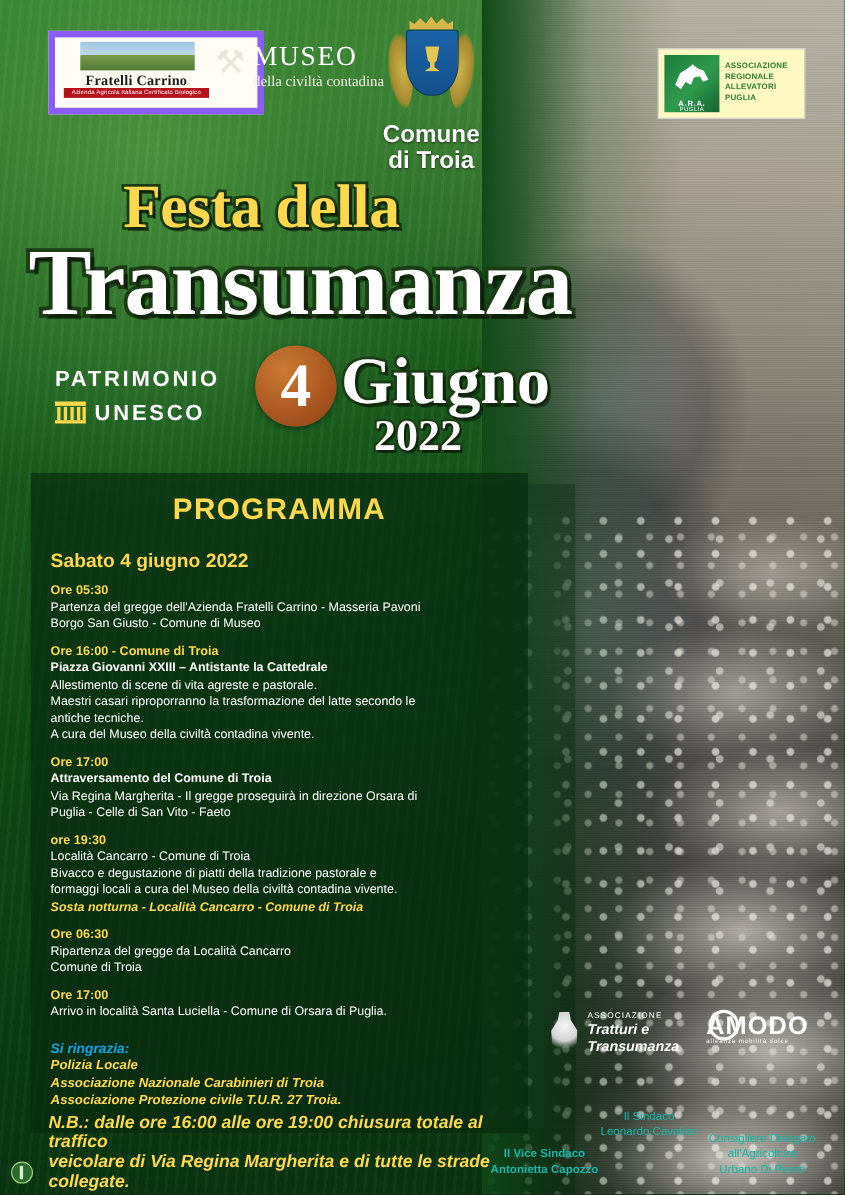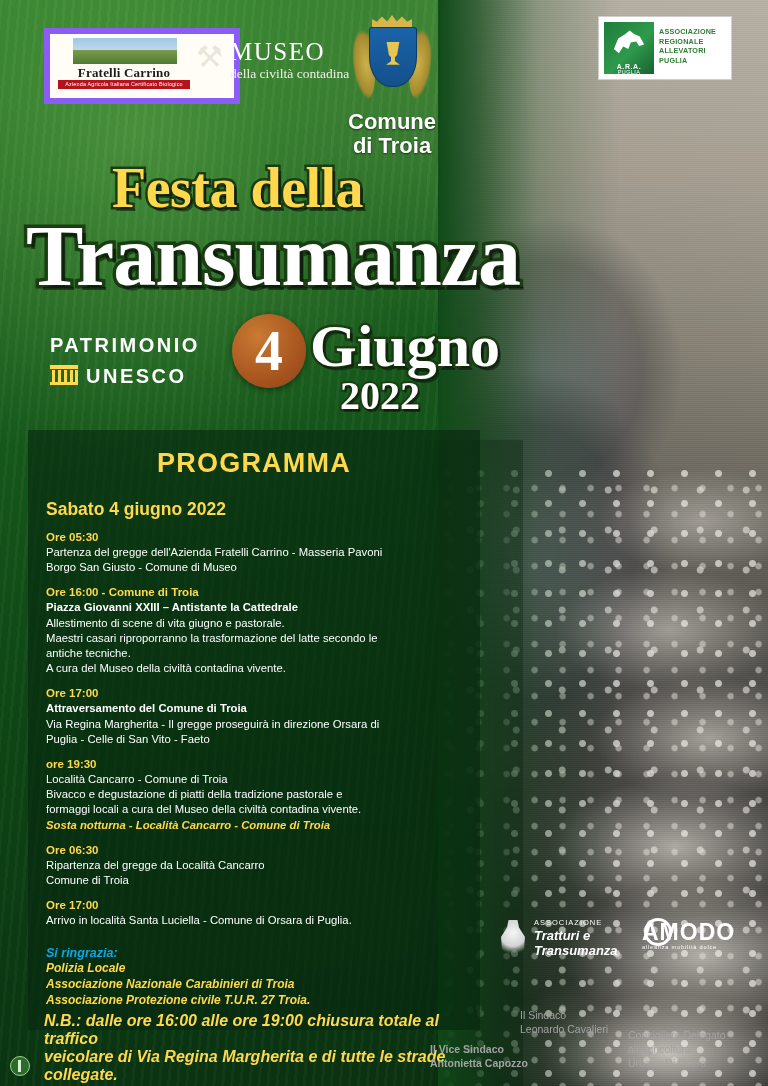--- a/index.html
+++ b/index.html
@@ -151,22 +151,22 @@
   }
   .crest .leafL { left: -2px; transform: rotate(-8deg); }
   .crest .leafR { right: -2px; transform: rotate(8deg) scaleX(-1); }
   .logo-comune .c1, .logo-comune .c2 {
     font-family: "Liberation Sans", sans-serif; font-weight: bold; color: #ffffff;
     font-size: 22px; line-height: 24px; text-shadow: 0 1px 2px rgba(0,0,0,.6);
   }
   .logo-comune .c1 { margin-top: 4px; }
 
   .logo-ara {
-    position:absolute; right: 36px; top: 16px; width: 132px; height: 62px;
-    background: #ffffff; border: 1px solid #cfcfcf; overflow:hidden;
+    position:absolute; right: 36px; top: 44px; width: 132px; height: 62px;
+    background: #fef9c3; border: 1px solid #cfcfcf; overflow:hidden;
   }
   .logo-ara .box {
     position:absolute; left: 5px; top: 5px; width: 50px; height: 52px;
     background: linear-gradient(135deg,#1f7c3c 0%, #2e9a4c 55%, #176331 100%);
   }
   .logo-ara .box .horse {
     position:absolute; left: 7px; top: 6px; width: 36px; height: 30px;
     background: #fff;
     clip-path: polygon(8% 70%, 20% 35%, 38% 22%, 52% 8%, 64% 20%, 80% 28%, 92% 55%, 78% 60%, 70% 45%, 55% 48%, 48% 70%, 34% 62%, 22% 84%);
   }
@@ -318,21 +318,21 @@
   .amodo .word {
     font-family: "Liberation Sans", sans-serif; font-weight: bold; font-size: 23px;
     letter-spacing: 1px; line-height: 24px;
   }
   .amodo .tag { font-size: 5.6px; letter-spacing: .8px; }
   .amodo .ring {
     position:absolute; left: 2px; top: -2px; width: 22px; height: 22px;
     border: 3px solid #ffffff; border-radius: 50%;
   }
 
-  .sig { position: absolute; text-align: left; color: #a3a3a3; }
+  .sig { position: absolute; text-align: center; color: #14b8a6; }
   .sig .role { font-size: 10.5px; line-height: 14px; }
   .sig .nm { font-size: 10.5px; line-height: 14px; }
   #sig-sindaco { left: 520px; top: 1008px; width: 140px; }
   #sig-vice { left: 430px; top: 1042px; width: 130px; font-weight: bold; }
   #sig-cons { left: 628px; top: 1028px; width: 130px; }
 
   .badge-bl {
     position: absolute; left: 10px; bottom: 10px; width: 18px; height: 18px;
     border-radius: 50%; background: #2b6a2f; border: 1px solid #9fd27f;
   }
@@ -429,21 +429,21 @@
 
       <div>
         <div class="time">Ore 05:30</div>
         <div class="line">Partenza del gregge dell'Azienda Fratelli Carrino  -  Masseria Pavoni</div>
         <div class="line">Borgo San Giusto - Comune di Museo</div>
       </div>
 
       <div>
         <div class="time">Ore 16:00 - Comune di Troia</div>
         <div class="line b">Piazza Giovanni XXIII – Antistante la Cattedrale</div>
-        <div class="line">Allestimento di scene di vita giugno e pastorale.</div>
+        <div class="line">Allestimento di scene di vita agreste e pastorale.</div>
         <div class="line">Maestri casari riproporranno la trasformazione del latte secondo le</div>
         <div class="line">antiche tecniche.</div>
         <div class="line">A cura del Museo della civiltà  contadina vivente.</div>
       </div>
 
       <div>
         <div class="time">Ore 17:00</div>
         <div class="line b">Attraversamento del Comune di Troia</div>
         <div class="line">Via Regina Margherita - Il gregge proseguirà in direzione Orsara di</div>
         <div class="line">Puglia - Celle di San Vito - Faeto</div>

